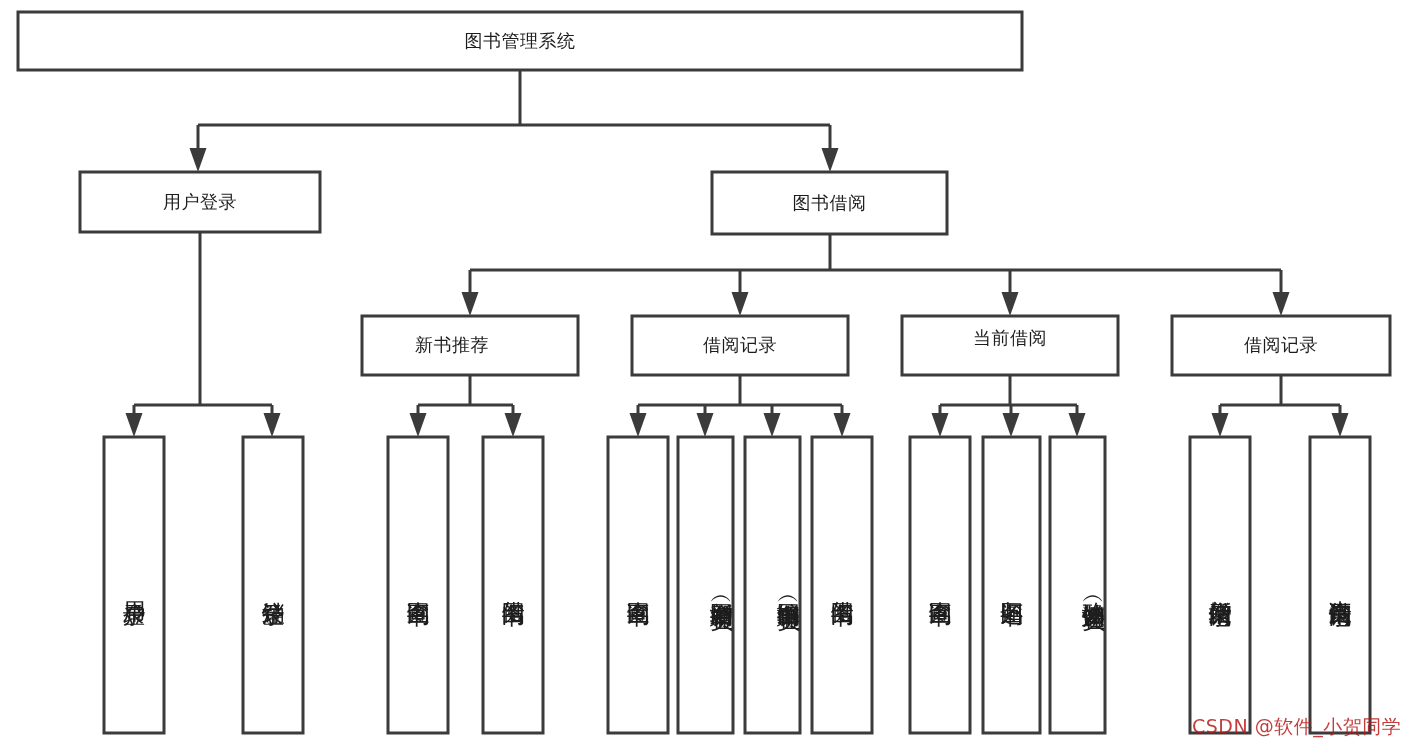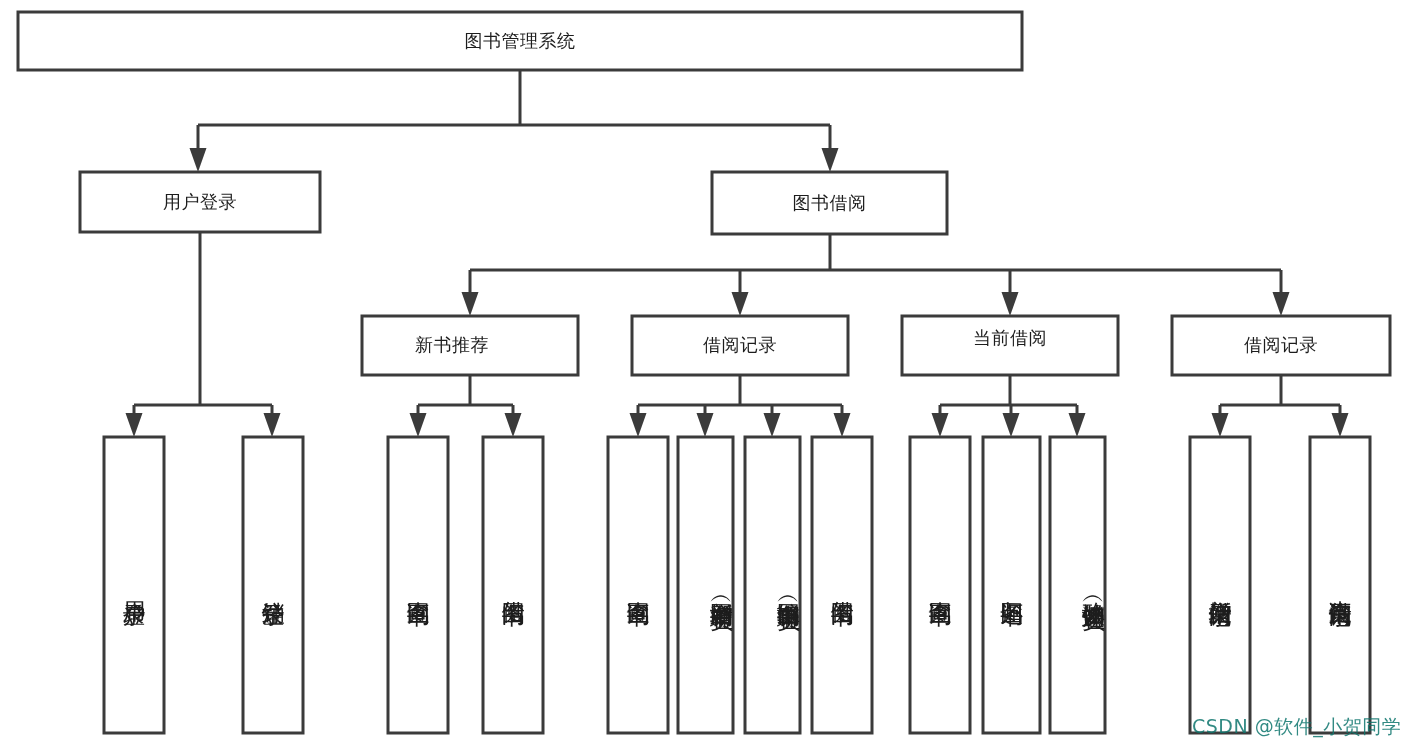--- a/index.html
+++ b/index.html
@@ -60,21 +60,21 @@
     line-height: 1.02;
     letter-spacing: 1px;
     writing-mode: vertical-rl;
     text-orientation: upright;
     -webkit-writing-mode: vertical-rl;
     pointer-events: none;
   }
   .node-label-v.top { align-items: flex-start; }
   .watermark {
     position: absolute;
-    color: #0f766e;
+    color: #b91c1c;
     font-size: 19px;
     letter-spacing: 0.5px;
     white-space: nowrap;
     opacity: 0.85;
     pointer-events: none;
   }
 </style>
 </head>
 <body>
 

